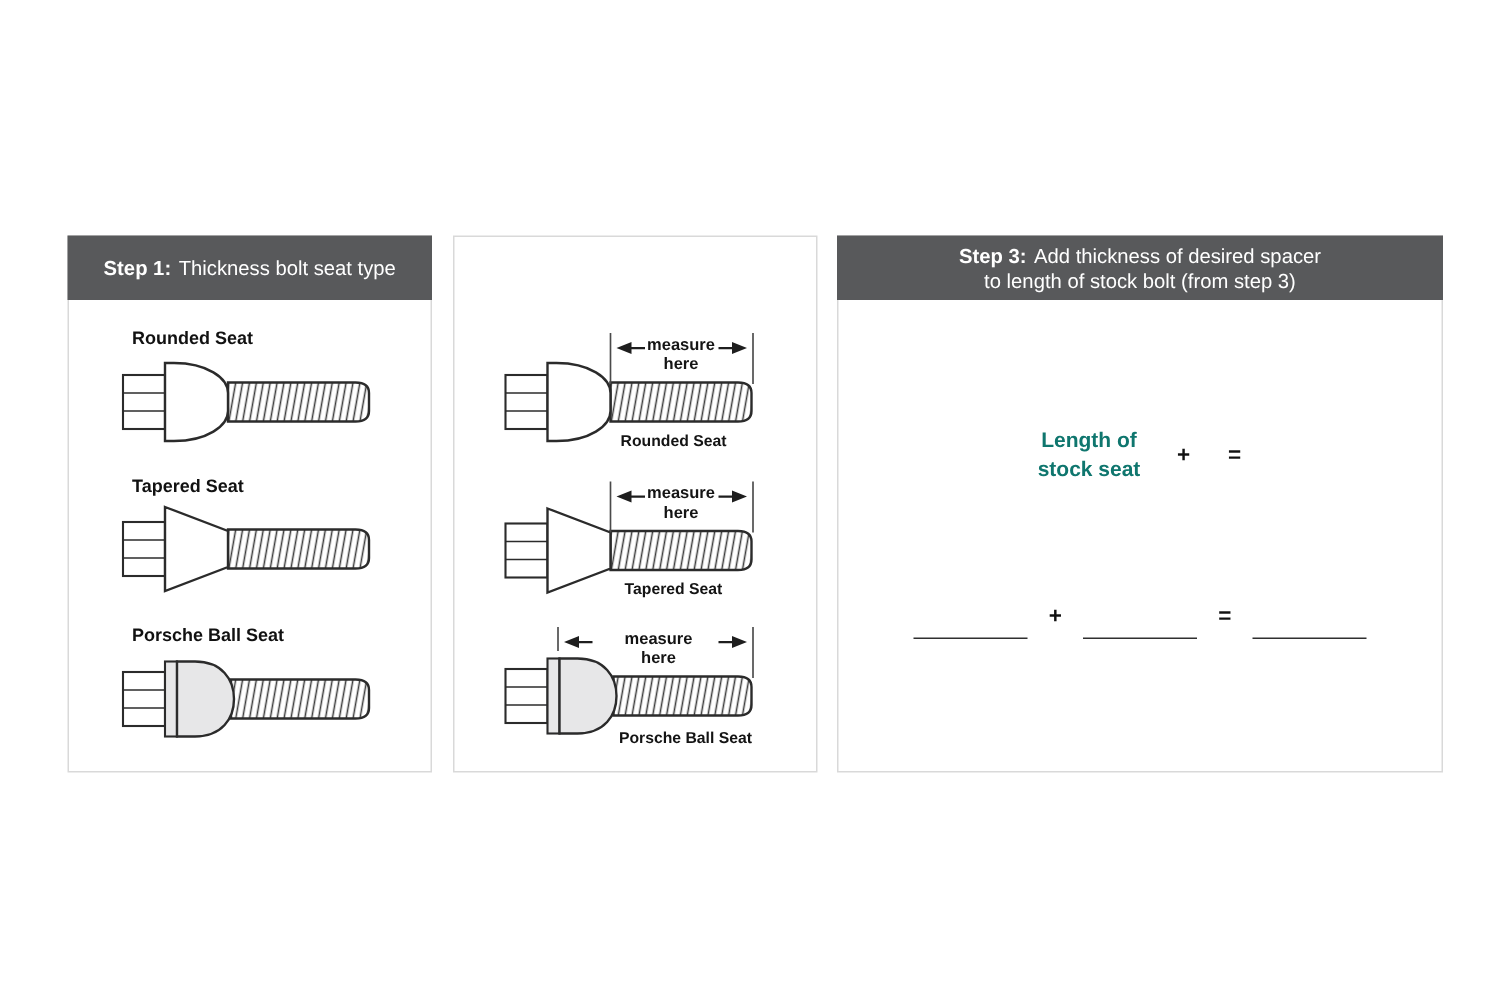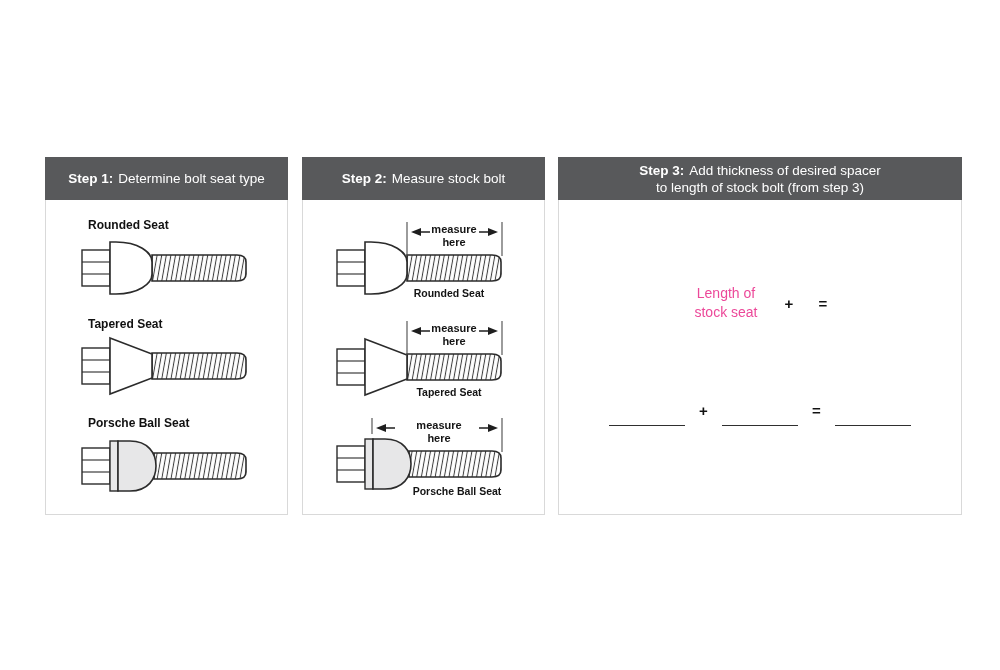--- a/index.html
+++ b/index.html
@@ -30,22 +30,22 @@
   .m-bolt-wrap{position:absolute;left:6px;}
   svg text{font-family:"Liberation Sans",sans-serif;}
   .measure-txt{font-size:11px;font-weight:bold;fill:#141414;text-anchor:middle;}
   .seat-small-label{font-size:10.5px;font-weight:bold;fill:#141414;text-anchor:middle;}
   
   .formula-row{
     position:absolute;top:126px;left:0;width:100%;
     display:flex;justify-content:center;align-items:center;
   }
   .f-term{
-    width:92px;text-align:center;font-size:14px;font-weight:normal;
-    color:#ec4899;line-height:19px;
+    width:92px;text-align:center;font-size:14px;font-weight:bold;
+    color:#0f766e;line-height:19px;
   }
   .f-op{width:34px;text-align:center;font-size:15px;font-weight:bold;color:#111;}
   .worksheet-row{
     position:absolute;top:244px;left:0;width:100%;
     display:flex;justify-content:center;align-items:flex-end;
   }
   .w-line{
     width:76px;height:22px;border-bottom:1.5px solid #2f2f2f;
   }
   .w-op{
@@ -89,21 +89,21 @@
         <use href="#hexhead"></use>
         <rect x="30" y="7" width="8" height="50" fill="#e7e7e8" stroke="#2b2b2b" stroke-width="1.4"></rect>
         <path d="M38 7 L50 7 C68 7 76 19 76 32 C76 45 68 57 50 57 L38 57 Z" fill="#e7e7e8" stroke="#2b2b2b" stroke-width="1.6"></path>
       </g>
     </defs>
   </svg>
 
   <div class="panel" id="panel-step1">
     <div class="panel-header">
       <b>Step 1:</b>
-      <span>Determine bolt seat type</span>
+      <span>Thickness bolt seat type</span>
     </div>
 
     <div class="seat-label" style="top:60px;">Rounded Seat</div>
     <div class="bolt-wrap" style="top:78px;">
       <svg width="170" height="64" viewBox="0 0 170 64">
           <use href="#bolt-rounded"></use>
         </svg>
     </div>
 
     <div class="seat-label" style="top:159px;">Tapered Seat</div>
@@ -115,24 +115,20 @@
 
     <div class="seat-label" style="top:258px;">Porsche Ball Seat</div>
     <div class="bolt-wrap" style="top:276px;">
       <svg width="170" height="64" viewBox="0 0 170 64">
           <use href="#bolt-porsche"></use>
         </svg>
     </div>
   </div>
 
   <div class="panel" id="panel-step2">
-    <div class="panel-header">
-      <b>Step 2:</b>
-      <span>Measure stock bolt</span>
-    </div>
 
     <div class="m-bolt-wrap" style="top:58px;">
       <svg width="210" height="94" viewBox="0 0 210 94">
         <use href="#bolt-rounded" x="26" y="20"></use>
         <line x1="98" y1="6" x2="98" y2="40" stroke="#4a4a4a" stroke-width="1.1"></line>
         <line x1="193" y1="6" x2="193" y2="40" stroke="#4a4a4a" stroke-width="1.1"></line>
         <line x1="111" y1="16" x2="121" y2="16" stroke="#1e1e1e" stroke-width="1.5"></line>
         <polygon points="102,16 112,12 112,20" fill="#1e1e1e"></polygon>
         <line x1="170" y1="16" x2="180" y2="16" stroke="#1e1e1e" stroke-width="1.5"></line>
         <polygon points="189,16 179,12 179,20" fill="#1e1e1e"></polygon>

